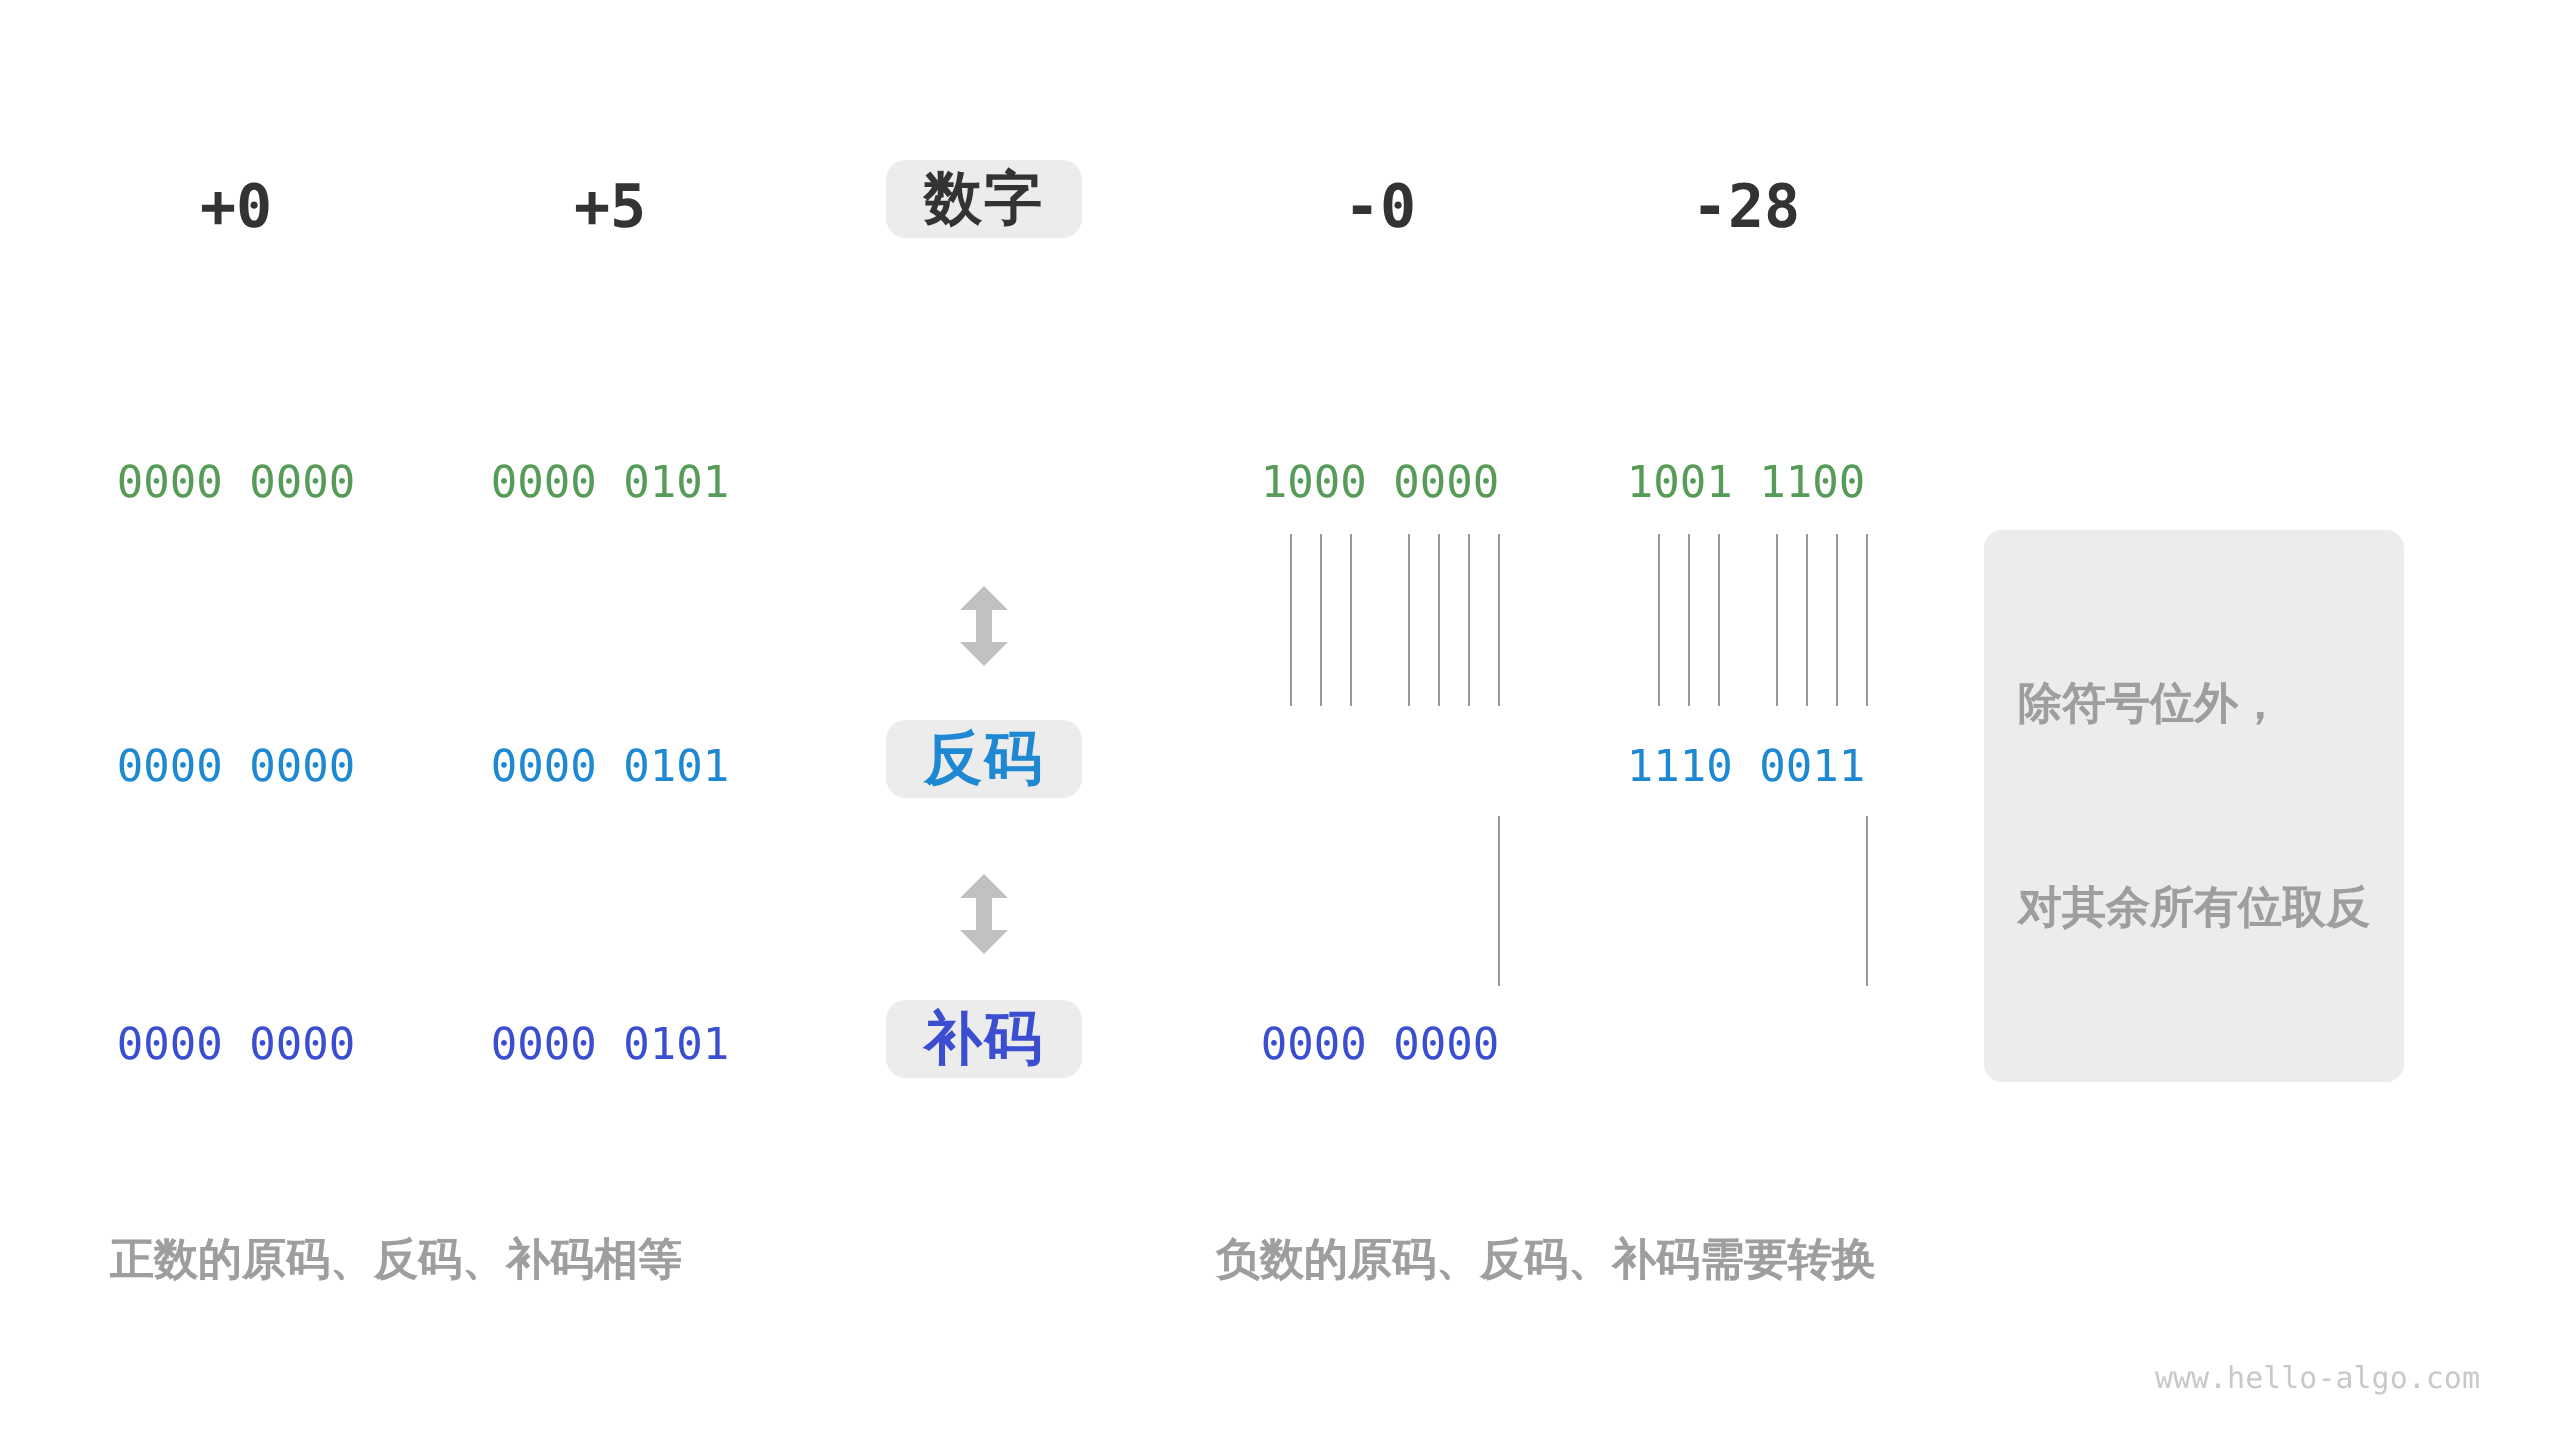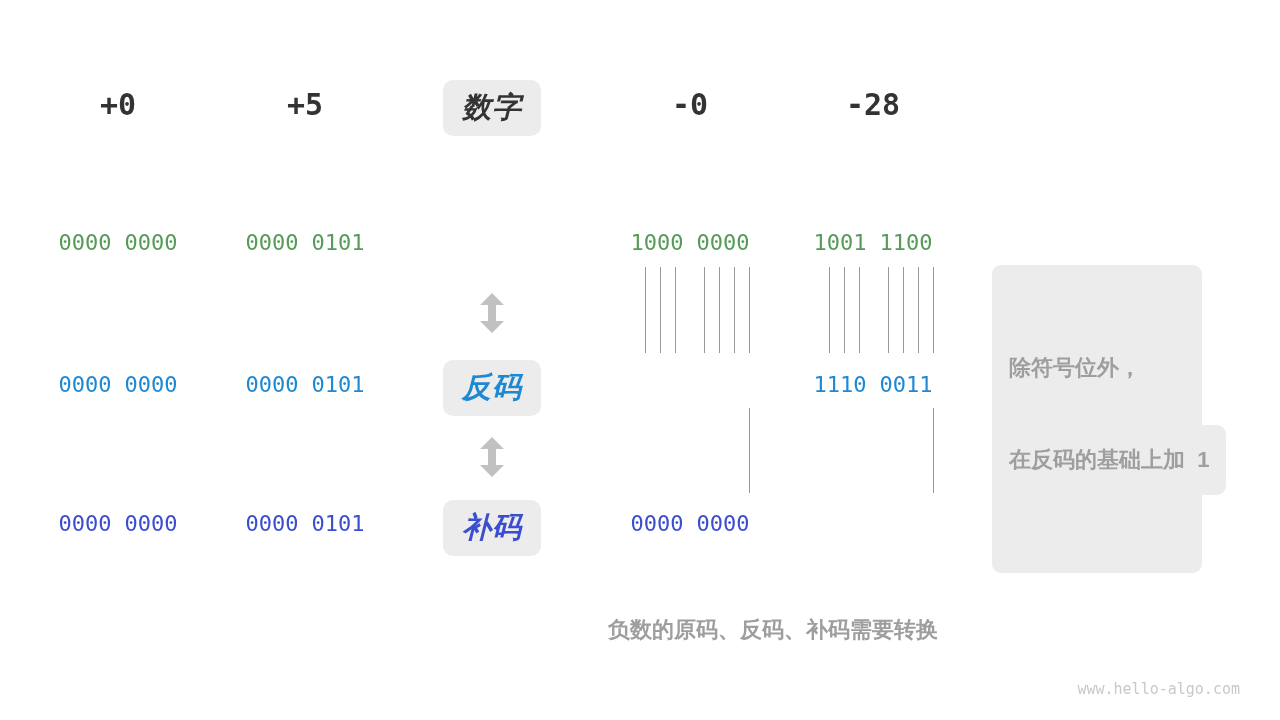--- a/index.html
+++ b/index.html
@@ -28,33 +28,33 @@
 
   .c1{left:118px;}
   .c2{left:305px;}
   .c3{left:690px;}
   .c4{left:873px;}
   .r0{top:104px;}
   .r1{top:242px;}
   .r2{top:384px;}
   .r3{top:523px;}
 
-  .chip{position:absolute;left:443px;width:98px;height:56px;background:var(--chip-bg);
-        border-radius:10px;display:flex;align-items:center;justify-content:center;font-style:italic;}
+  .chip{position:absolute;left:443px;width:98px;height:39px;background:var(--chip-bg);
+        border-radius:10px;display:flex;align-items:center;justify-content:center;}
   .chip span{font-size:29px;font-weight:bold;letter-spacing:1px;}
 
   .vline{position:absolute;width:1px;background:var(--line);}
   .vA{top:267px;height:86px;}
   .vB{top:408px;height:85px;}
 
   .arrow{position:absolute;left:479px;width:26px;height:40px;}
 
   .ann{position:absolute;left:992px;background:var(--chip-bg);border-radius:9px;
        color:var(--gray-text);font-weight:bold;font-size:22px;line-height:34px;
-       padding:18px 17px;white-space:pre;}
+       padding:2px 17px;white-space:pre;}
   .ann1{top:265px;}
   .ann2{top:425px;}
 
   .cap{position:absolute;top:630px;transform:translateY(-50%);color:var(--gray-text);
        font-weight:bold;font-size:22px;white-space:pre;}
   .capL{left:55px;}
   .capR{left:608px;}
 
   .wm{position:absolute;right:40px;top:680px;color:var(--watermark);font-size:15px;
       font-family:"DejaVu Sans Mono",monospace;}
@@ -114,19 +114,19 @@
   <div class="vline vA" style="left:918px"></div>
   <div class="vline vA" style="left:933px"></div>
 
   <div class="vline vB" style="left:749px"></div>
   <div class="vline vB" style="left:933px"></div>
 
   <div class="ann ann1">
     <div>除符号位外，</div>
     <div>对其余所有位取反</div>
   </div>
-  <div class="ann ann2">在反码的基础上加  1</div>
 
+  <div class="cap capL">正数的原码、反码、补码相等</div>
   <div class="cap capR">负数的原码、反码、补码需要转换</div>
 
   <div class="wm">www.hello-algo.com</div>
 
 </div>
 
 </body></html>

